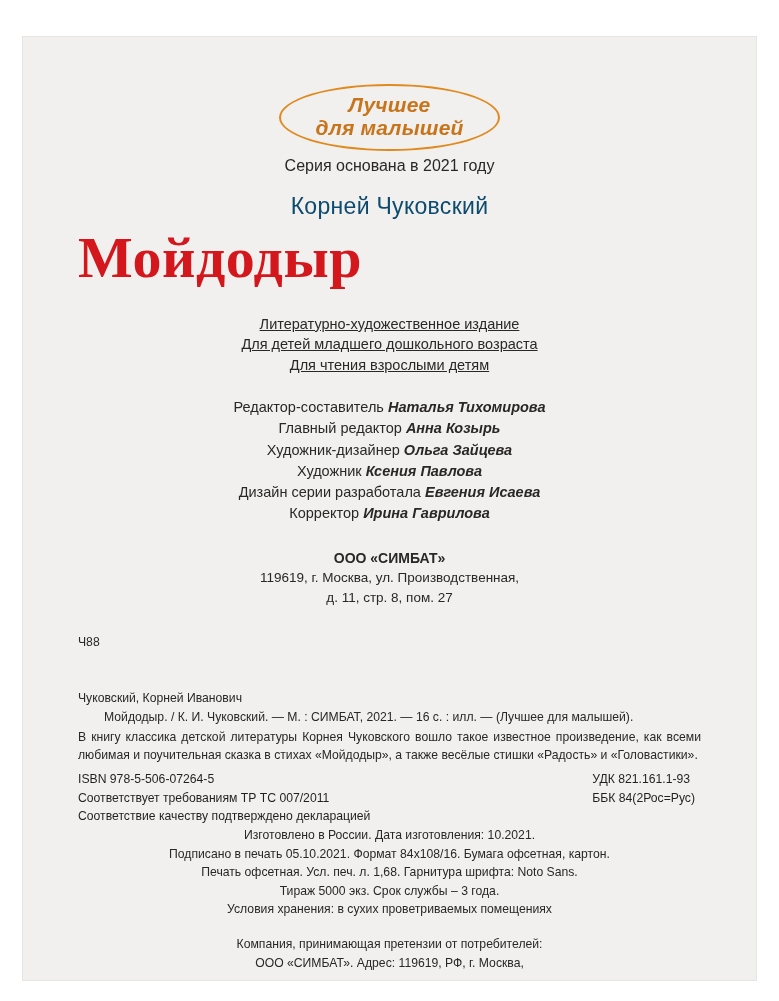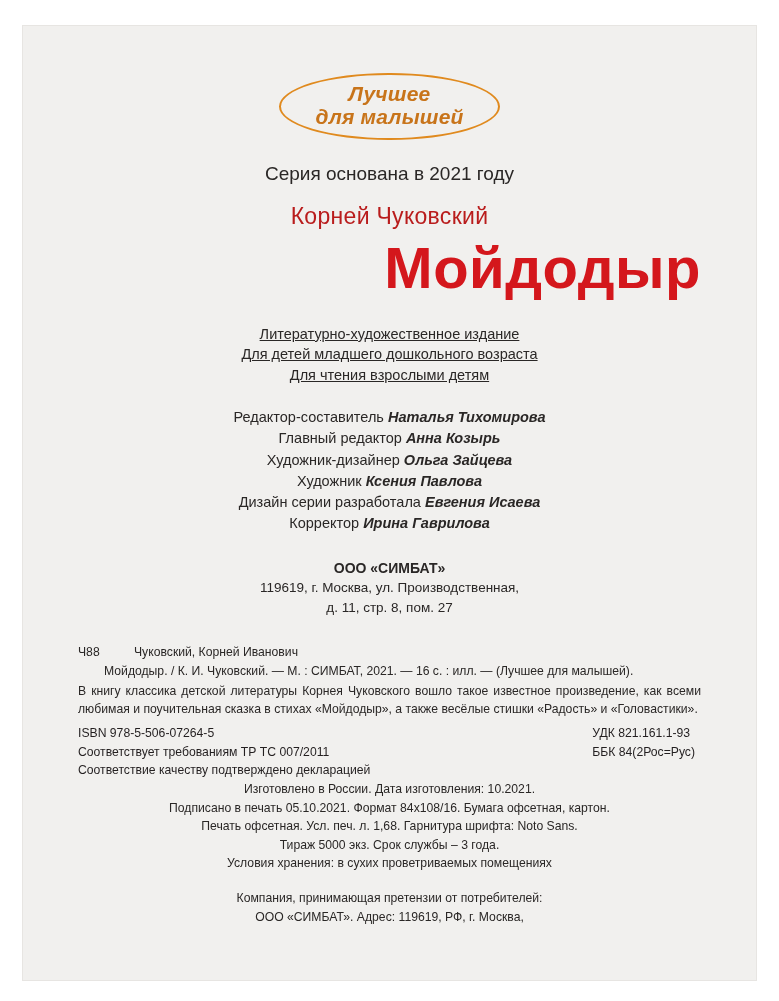--- a/index.html
+++ b/index.html
@@ -13,21 +13,21 @@
     font-family: "Liberation Sans", sans-serif;
     color: #231f20;
     overflow: hidden;
   }
   .page {
     position: relative;
     width: 779px;
     height: 1001px;
     background: #ffffff;
     box-sizing: border-box;
-    padding: 25px 22px 20px 22px;
+    padding: 36px 22px 20px 22px;
   }
   .sheet {
     position: relative;
     width: 100%;
     height: 100%;
     background: #f1f0ee;
     box-sizing: border-box;
     padding: 26px 56px 14px 56px;
     box-shadow: inset 0 0 0 1px #e7e5e2;
   }
@@ -49,39 +49,40 @@
     display: block;
     color: #c8741a;
     font-style: italic;
     font-weight: bold;
     font-size: 21px;
     letter-spacing: 0.2px;
     white-space: nowrap;
   }
   .series-founded {
     text-align: center;
-    font-size: 19px;
-    margin-top: 23px;
+    font-size: 16px;
+    margin-top: 6px;
     color: #2a2726;
   }
   .author {
     text-align: center;
     font-size: 23px;
     margin-top: 18px;
     letter-spacing: 0.3px;
-    color: #b91c1c;
+    color: #0c4a6e;
   }
   .title {
-    text-align: right;
+    text-align: left;
     font-size: 58px;
     font-weight: bold;
     color: #d4171c;
     margin-top: 8px;
     letter-spacing: 0.5px;
     line-height: 1.02;
+    font-family: Liberation Serif, serif;
   }
   .edition-block {
     margin-top: 26px;
     text-align: center;
     font-size: 14.5px;
     line-height: 1.42;
     color: #2a2726;
     text-decoration: underline;
   }
   .credits-block {
@@ -109,20 +110,21 @@
   
   .cip {
     margin-top: 26px;
     font-size: 12.2px;
     line-height: 1.45;
     color: #2a2726;
   }
   .cip-row {
     display: flex;
     align-items: flex-start;
+    flex-direction: column;
   }
   .cip-code {
     width: 56px;
     flex: 0 0 56px;
     font-size: 12.2px;
   }
   .cip-name {
     flex: 1;
   }
   .cip-para {

